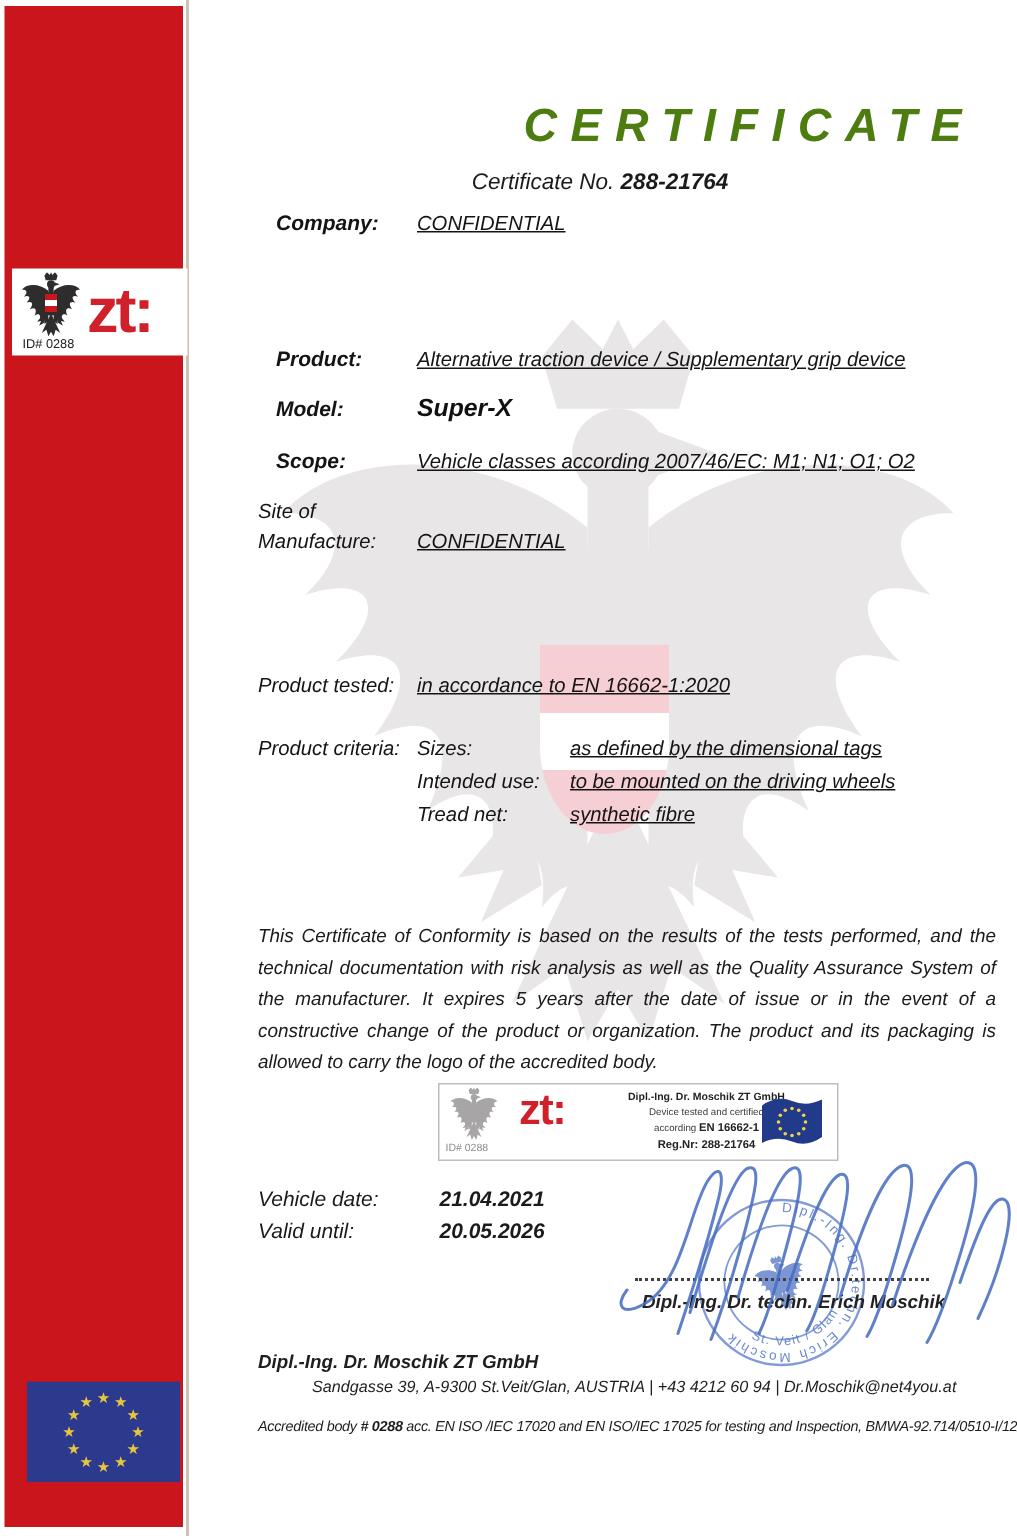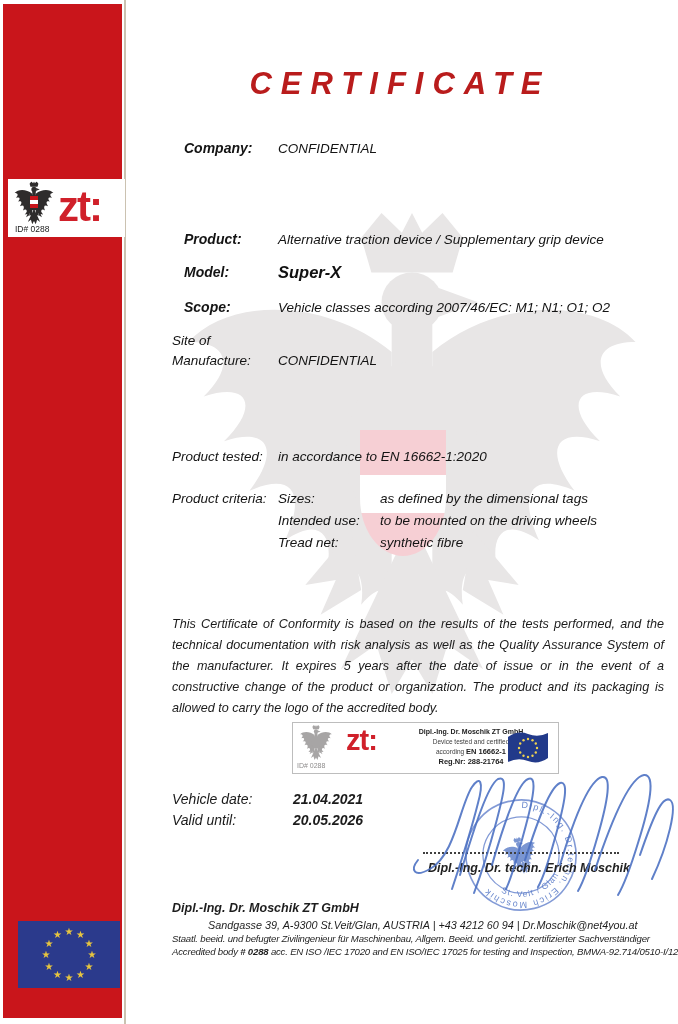--- a/index.html
+++ b/index.html
@@ -15,27 +15,27 @@
     background:linear-gradient(#f6cfd4 0 36%,#ffffff 36% 66%,#f6cfd4 66% 100%);
     border-bottom-left-radius:43px 58px;border-bottom-right-radius:43px 58px;}
   
   .logo-box{left:8px;top:179px;width:117px;height:58px;background:#ffffff;z-index:2;}
   .logo-zt{position:absolute;left:50px;top:0px;font-weight:800;font-size:42px;line-height:56px;
     color:#d0202a;letter-spacing:-2px;}
   .logo-id{position:absolute;left:7px;top:45px;font-size:8.5px;color:#222;}
   .chest{position:absolute;left:22px;top:17px;width:8px;height:12px;
     background:linear-gradient(#c9151b 0 33%,#fff 33% 66%,#c9151b 66%);}
   
-  .title{left:150px;top:66px;width:500px;text-align:center;font-style:italic;font-weight:bold;
-    font-size:31px;letter-spacing:9px;color:#b91c1c;z-index:2;}
+  .title{left:150px;top:66px;width:500px;text-align:right;font-style:italic;font-weight:bold;
+    font-size:31px;letter-spacing:9px;color:#4d7c0f;z-index:2;}
   .certno{left:150px;top:113px;width:500px;text-align:center;font-style:italic;font-size:15px;z-index:2;}
   
   .lbl{font-style:italic;font-weight:bold;font-size:14px;color:#141414;z-index:2;margin-left:12px;}
   .lblr{font-style:italic;font-size:13.5px;color:#141414;z-index:2;}
-  .val{font-style:italic;font-size:13.5px;color:#141414;z-index:2;white-space:nowrap;}
+  .val{font-style:italic;font-size:13.5px;color:#141414;z-index:2;white-space:nowrap;text-decoration:underline;}
   .valb{font-style:italic;font-weight:bold;font-size:16.5px;color:#111;z-index:2;}
   .para{left:172px;width:492px;font-style:italic;font-size:12.6px;line-height:21px;
     text-align:justify;color:#1b1b1b;z-index:2;}
   
   .stamp-box{left:292px;top:722px;width:265px;height:50px;background:#fff;border:1px solid #bdbdbd;z-index:2;}
   .sb-id{position:absolute;left:4px;top:39px;font-size:7px;color:#8e8c8c;}
   .sb-zt{position:absolute;left:53px;top:1px;font-weight:800;font-size:29px;color:#d0202a;letter-spacing:-1px;}
   .sb-text{position:absolute;left:122px;top:4px;width:112px;text-align:center;line-height:10px;color:#3c3c3c;}
   .sb-l1{font-size:7px;font-weight:bold;color:#222;}
   .sb-l2{font-size:6.5px;}
@@ -91,20 +91,23 @@
   <div class="abs logo-box">
     <svg style="position:absolute;left:4px;top:1px;" width="44" height="47" viewBox="0 0 100 100">
       <use href="#eagle" fill="#2e2c2c"></use>
     </svg>
     <div class="chest"></div>
     <div class="logo-id">ID# 0288</div>
     <div class="logo-zt">zt:</div>
   </div>
 
   <div class="abs title">CERTIFICATE</div>
+  <div class="abs certno">
+    <span>Certificate No. </span><b>288-21764</b>
+  </div>
 
   <div class="abs lbl" style="left:172px;top:140px;">Company:</div>
   <div class="abs val" style="left:278px;top:141px;">CONFIDENTIAL</div>
 
   <div class="abs lbl" style="left:172px;top:231px;">Product:</div>
   <div class="abs val" style="left:278px;top:232px;">Alternative traction device / Supplementary grip device</div>
 
   <div class="abs lbl" style="left:172px;top:264px;">Model:</div>
   <div class="abs valb" style="left:278px;top:263px;">Super-X</div>
 
@@ -192,21 +195,20 @@
       <path d="M195,105 C215,45 232,12 244,10 C256,9 250,40 238,78 C230,104 224,120 218,130"></path>
       <path d="M240,90 C252,55 262,30 270,35 C278,40 268,80 252,114"></path>
     </g>
   </svg>
 
   <div class="abs dotline"></div>
   <div class="abs signame">Dipl.-Ing.  Dr. techn. Erich Moschik</div>
 
   <div class="abs foot f1" style="top:901px;">Dipl.-Ing. Dr. Moschik ZT GmbH</div>
   <div class="abs foot f2" style="top:919px;">Sandgasse 39, A-9300 St.Veit/Glan, AUSTRIA | +43 4212 60 94 | Dr.Moschik@net4you.at</div>
-  <div class="abs foot f3" style="top:933px;">Staatl. beeid. und befugter Zivilingenieur für Maschinenbau, Allgem. Beeid. und gerichtl. zertifizierter Sachverständiger</div>
   <div class="abs foot f3" style="top:946px;">
     <span>Accredited body </span><b># 0288</b><span>  acc. EN ISO /IEC 17020 and EN ISO/IEC 17025 for testing and Inspection, BMWA-92.714/0510-I/12/2008</span>
   </div>
 
   <svg class="abs eu-flag" width="102" height="67" viewBox="0 0 102 67">
     <rect x="0" y="0" width="102" height="67" fill="#2b3a8c"></rect>
     <g fill="#e7c53f" font-size="10" text-anchor="middle" font-family="DejaVu Sans,sans-serif">
       <text x="51" y="14">★</text>
         <text x="62.5" y="17.1">★</text>
         <text x="70.9" y="25.5">★</text>

